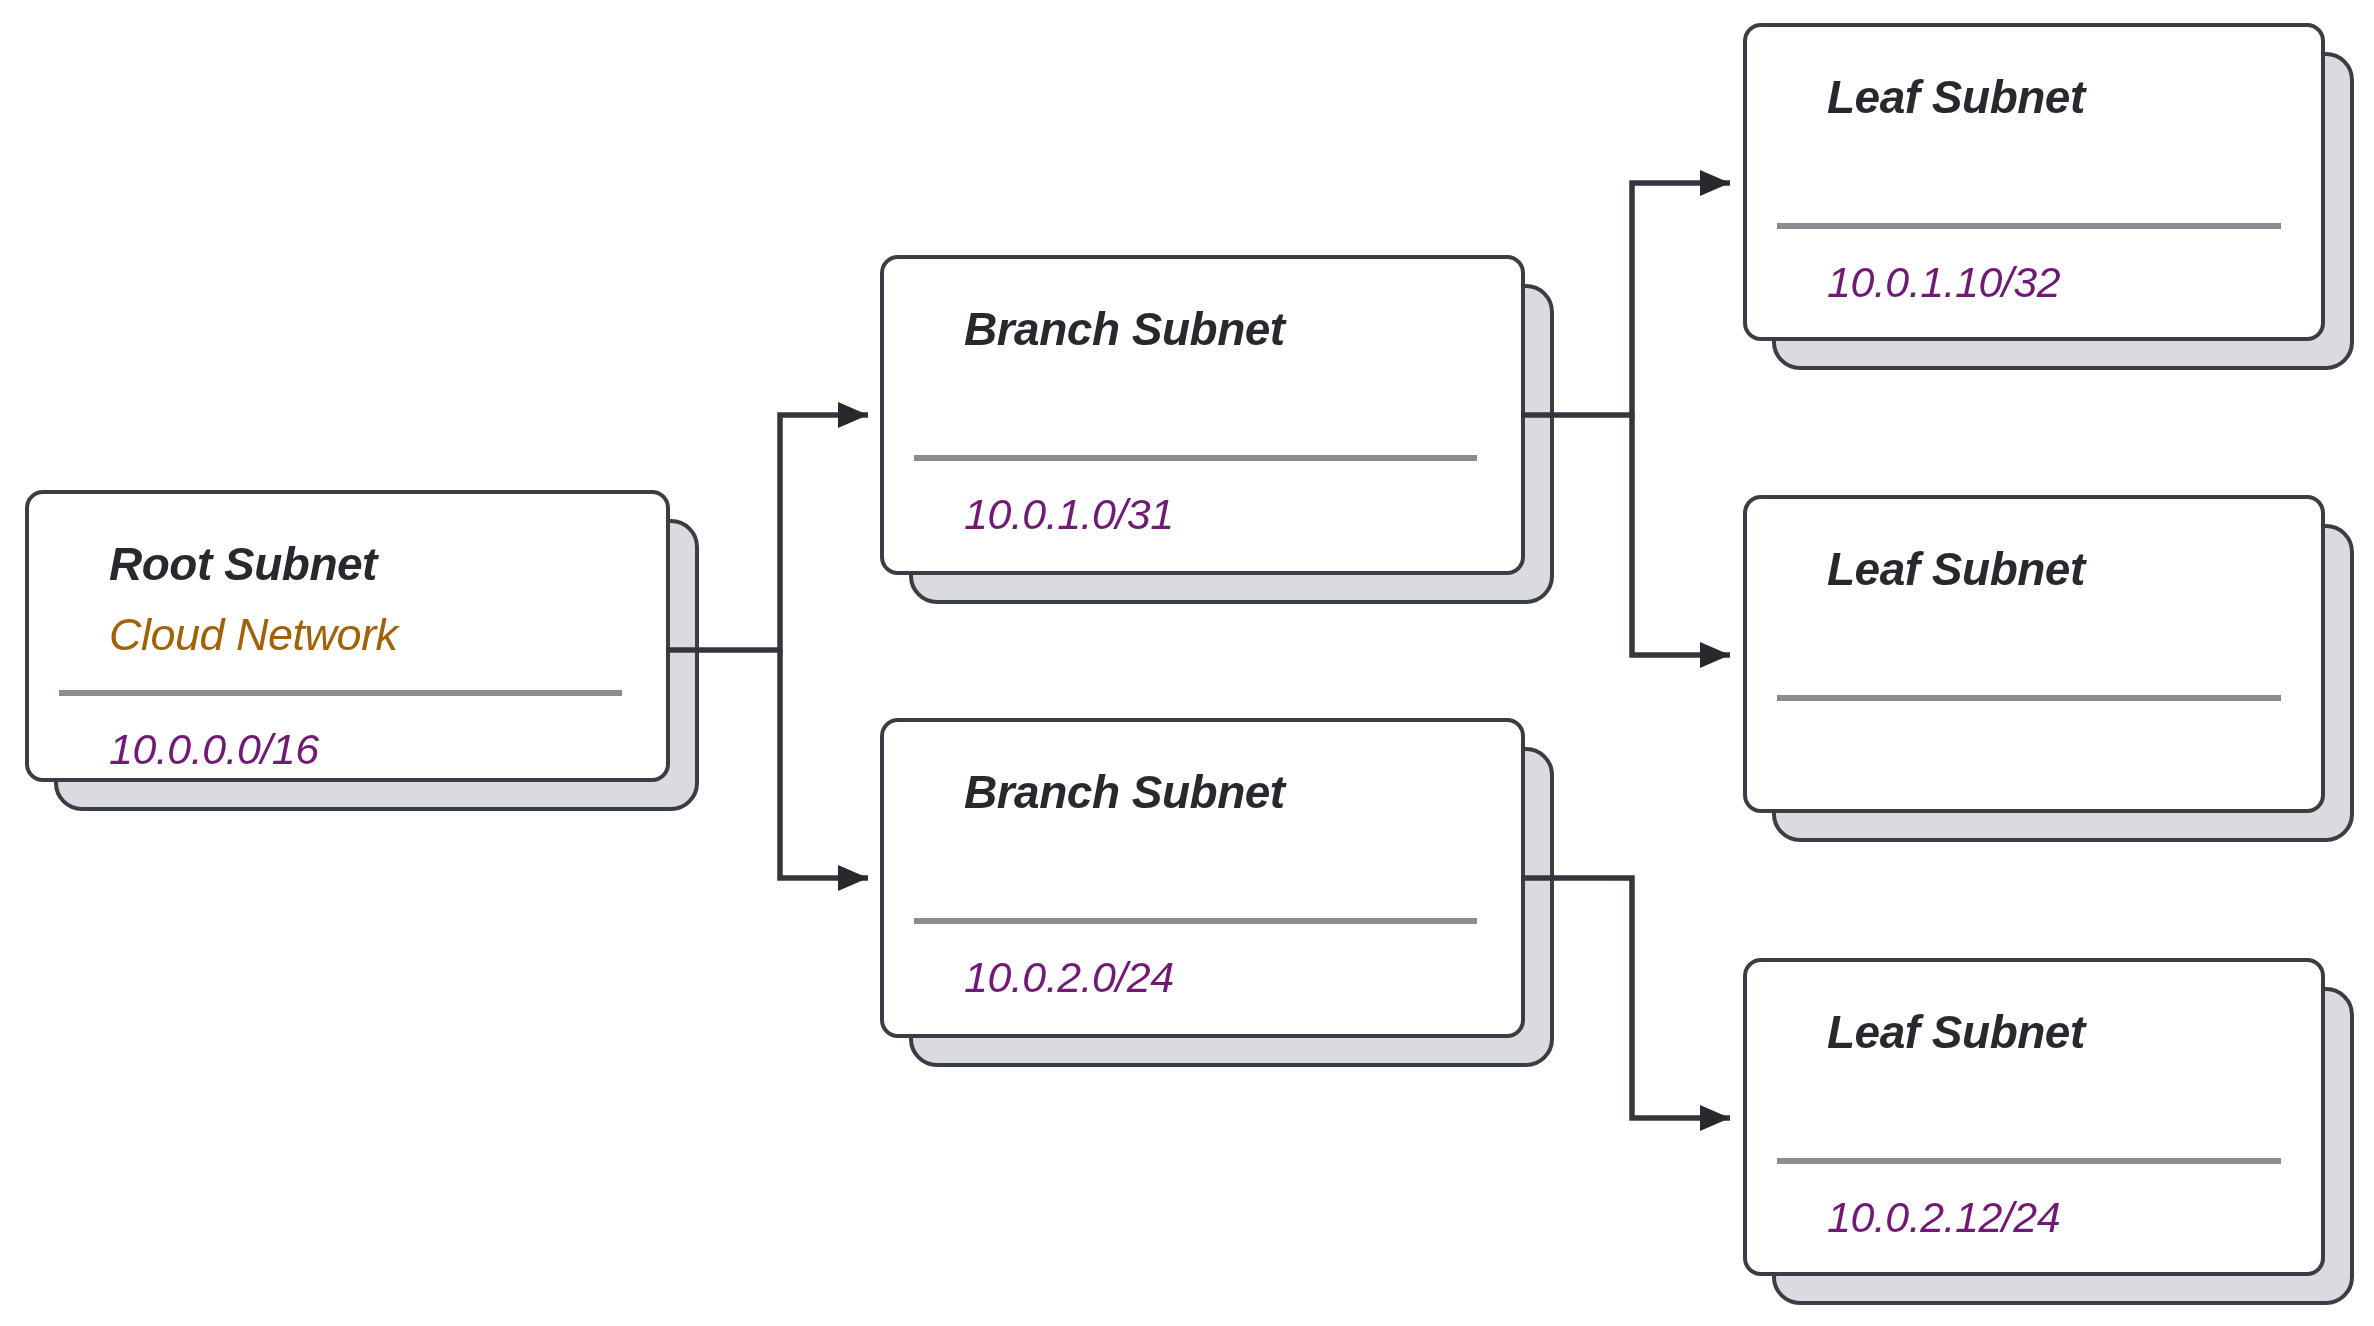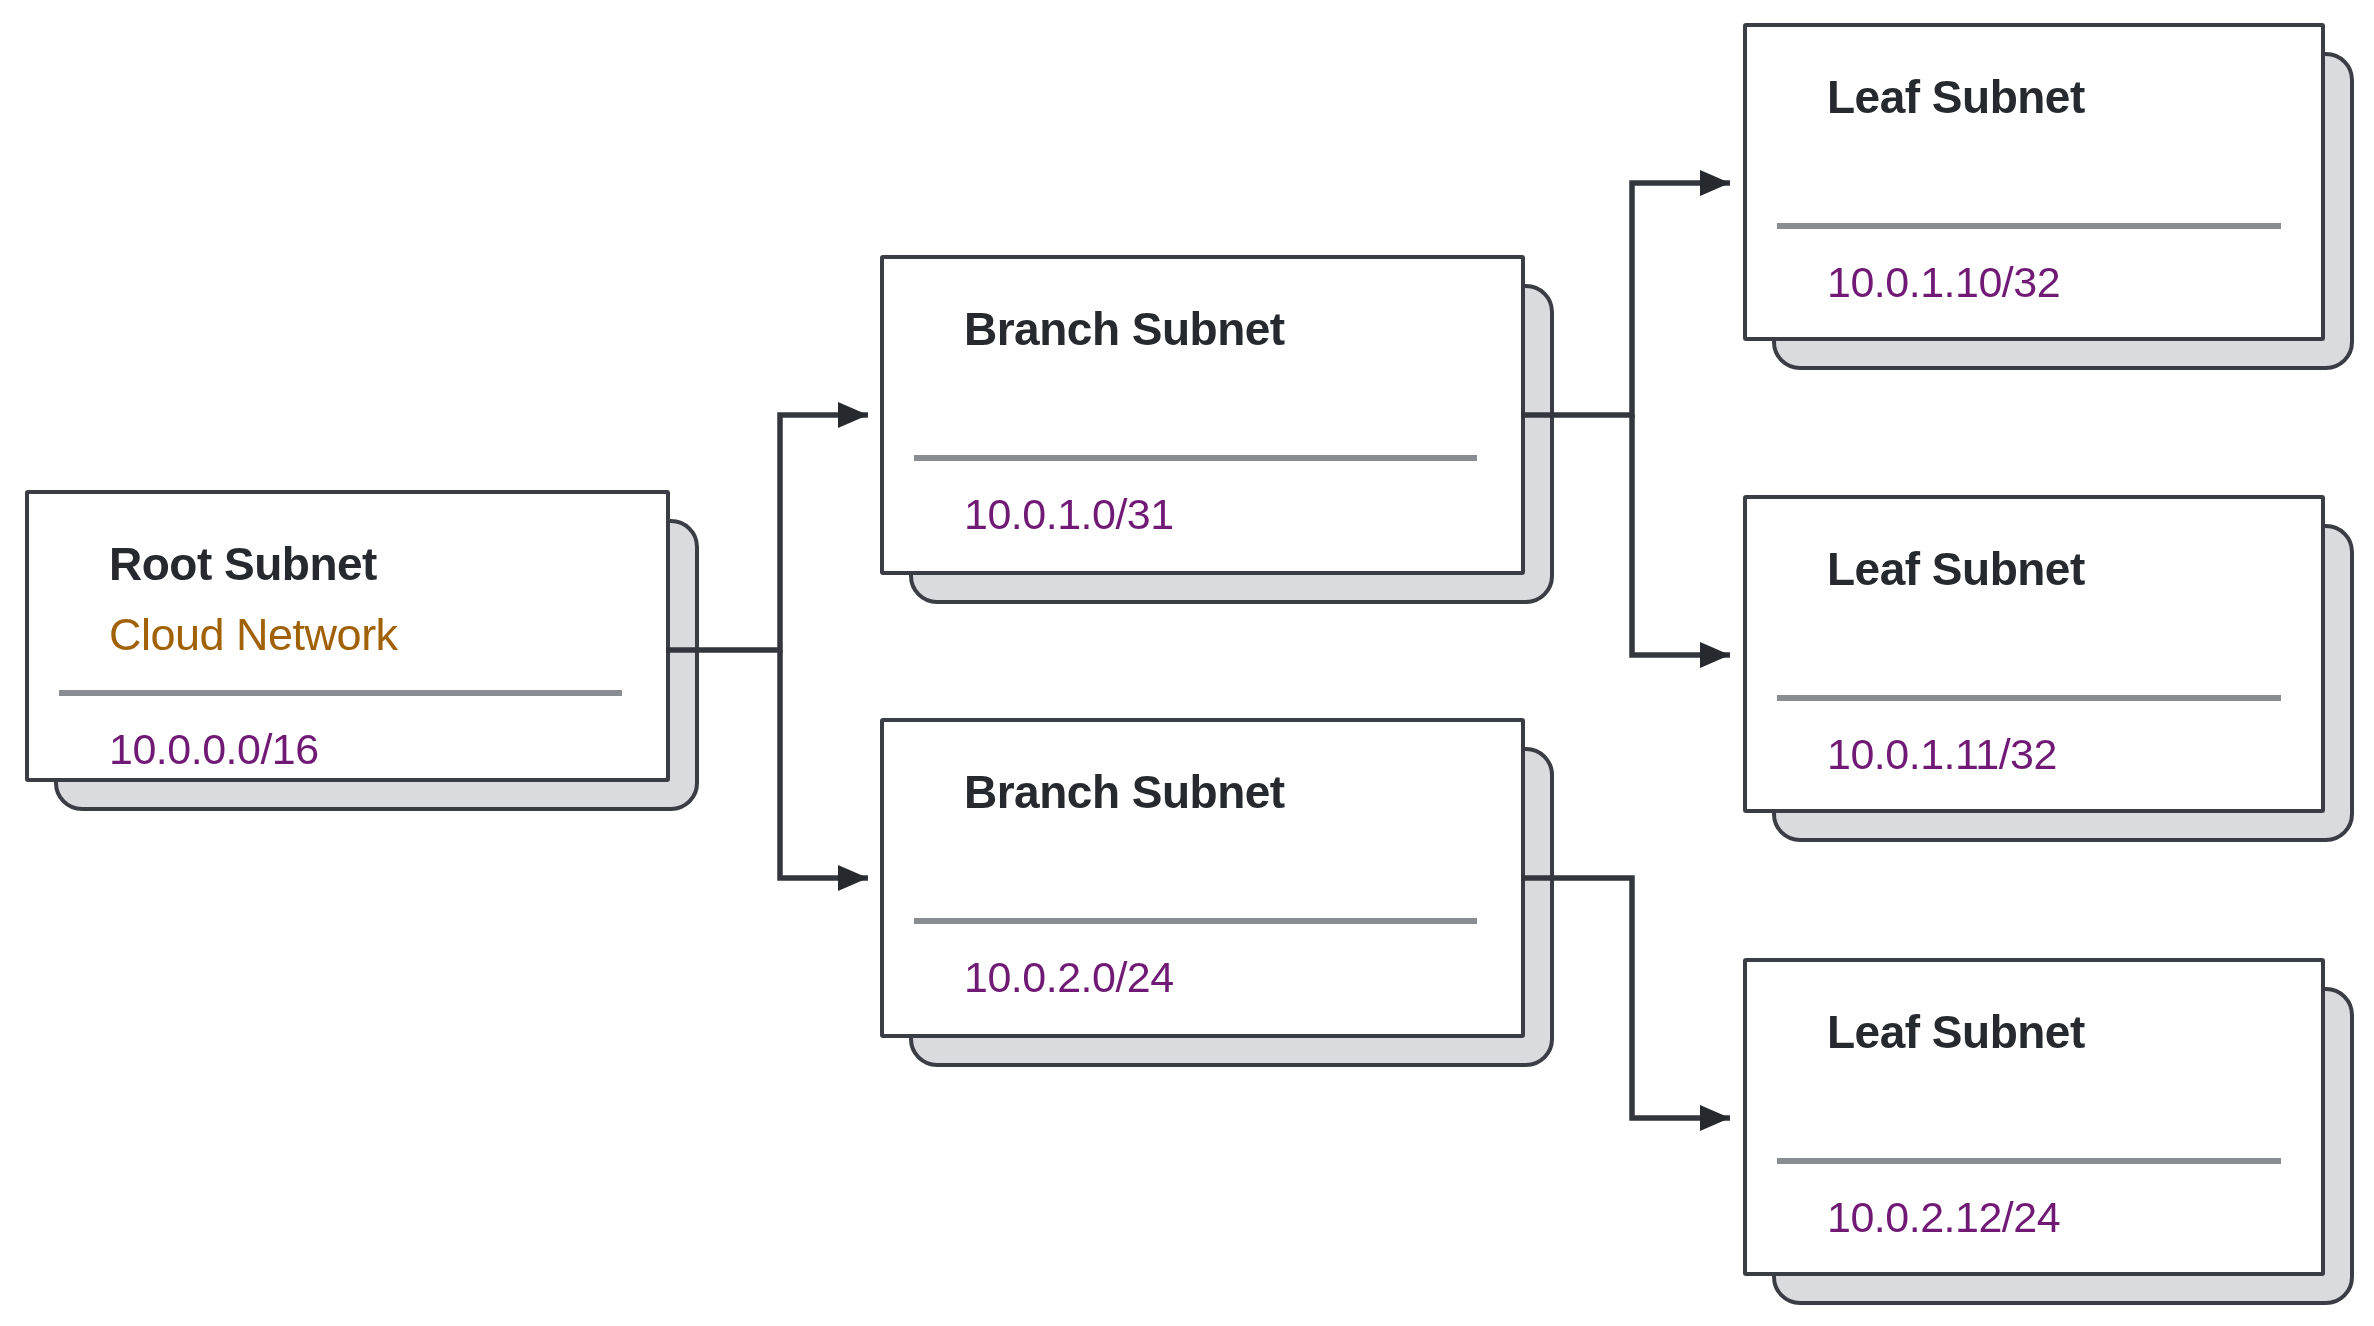--- a/index.html
+++ b/index.html
@@ -30,22 +30,23 @@
     box-sizing: border-box;
   }
   .card {
     position: absolute;
     left: 0;
     top: 0;
     width: 100%;
     height: 100%;
     background: #ffffff;
     border: 4px solid #3a3e44;
-    border-radius: 3px;
+    border-radius: 18px;
     box-sizing: border-box;
+    font-style: italic;
   }
   .node-title {
     position: absolute;
     left: 80px;
     right: 20px;
     top: 42px;
     font-size: 46px;
     line-height: 56px;
     font-weight: 700;
     color: #26292e;
@@ -149,21 +150,20 @@
       <div class="node-divider"></div>
       <div class="node-cidr">10.0.1.10/32</div>
     </div>
   </div>
 
   <div class="node node-leaf2">
     <div class="card-shadow"></div>
     <div class="card">
       <div class="node-title">Leaf Subnet</div>
       <div class="node-divider"></div>
-      <div class="node-cidr">10.0.1.11/32</div>
     </div>
   </div>
 
   <div class="node node-leaf3">
     <div class="card-shadow"></div>
     <div class="card">
       <div class="node-title">Leaf Subnet</div>
       <div class="node-divider"></div>
       <div class="node-cidr">10.0.2.12/24</div>
     </div>

